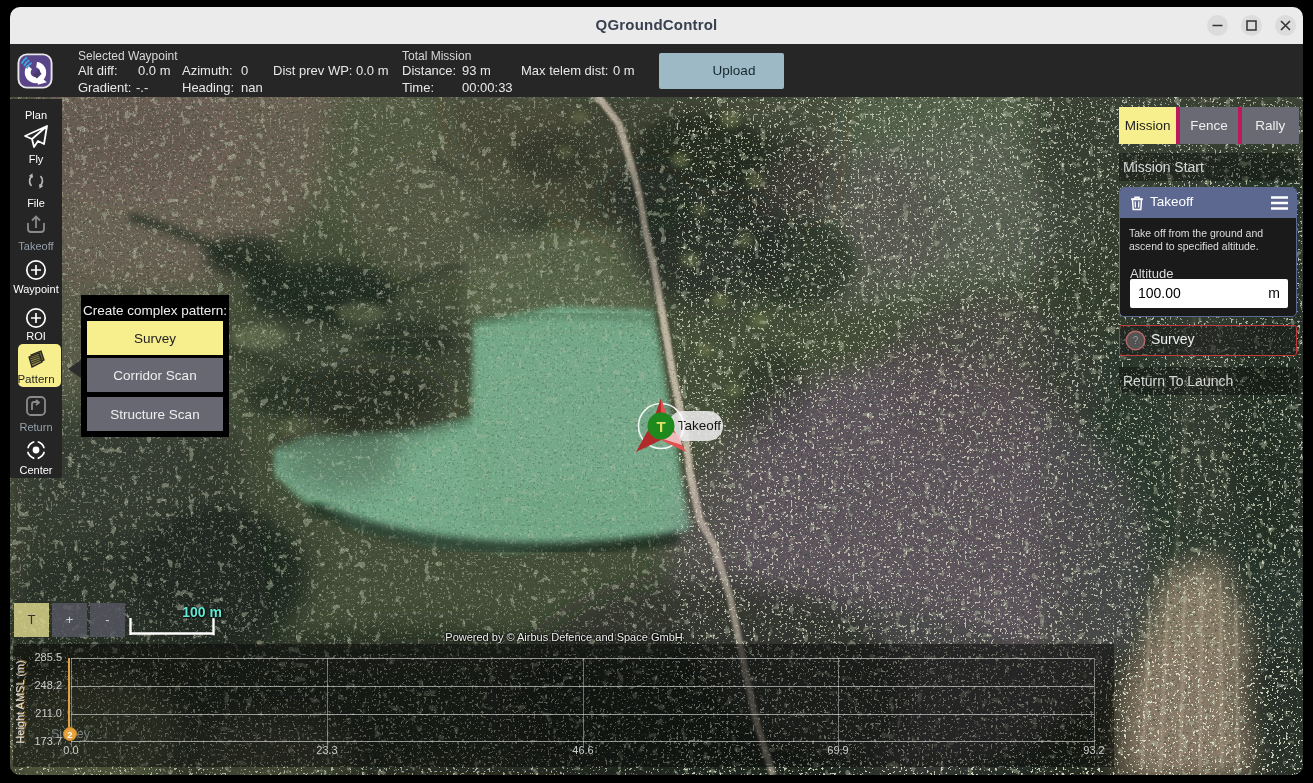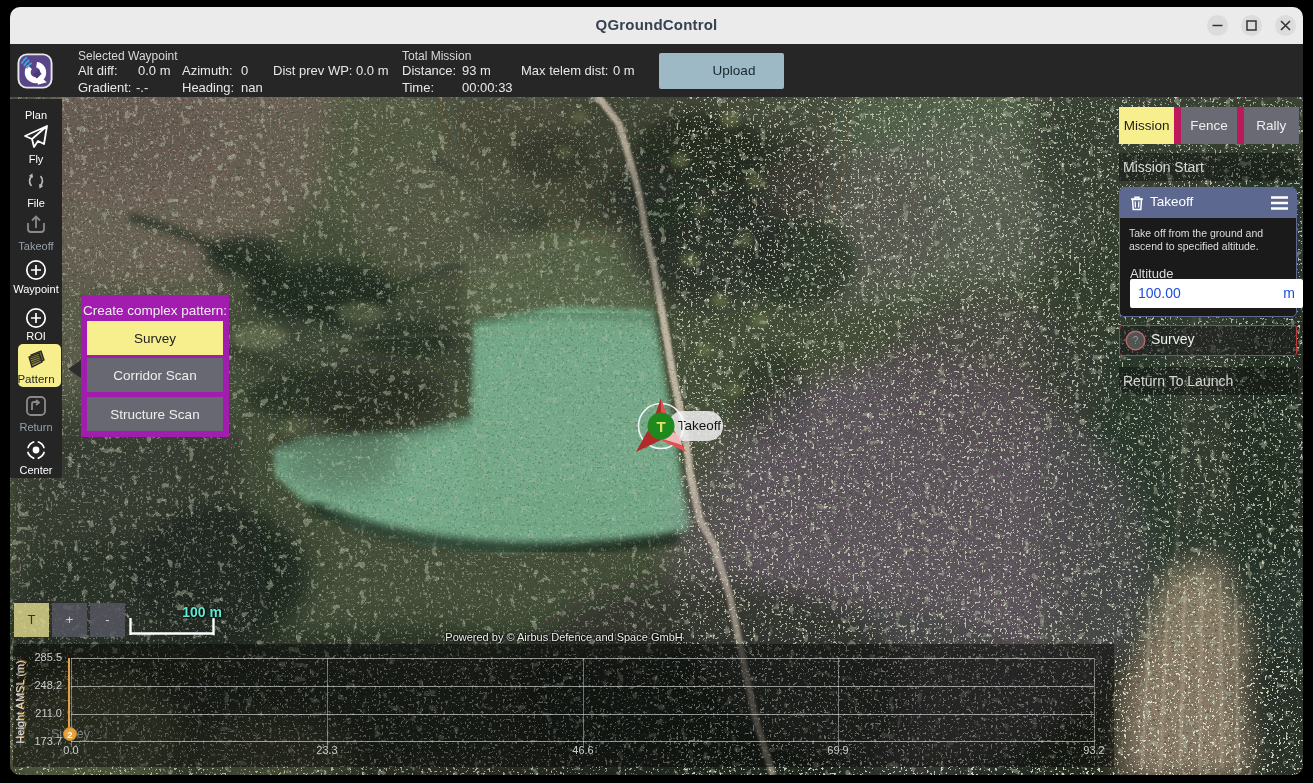--- a/index.html
+++ b/index.html
@@ -24,40 +24,40 @@
   
   #maparea { position:absolute; left:0; top:90px; width:1293px; height:678px; }
   #mapsvg { position:absolute; left:0; top:0; }
   
   #sidebar { position:absolute; left:0; top:2px; width:52px; height:379px; background:#252525;
     border-radius:0 0 3px 0; color:#fff; }
   .sb-label { width:100%; text-align:center; font-size:11px; color:#fff; position:absolute; }
   .sb-label.dim { color:#95a0ab; }
   .sb-icon { position:absolute; left:50%; transform:translateX(-50%); }
   
-  #popup { position:absolute; left:71px; top:198px; width:148px; height:142px; background:#a21caf; }
+  #popup { position:absolute; left:71px; top:198px; width:148px; height:142px; background:#000000; }
   #popup .tail { position:absolute; left:-13px; top:65px; width:0; height:0;
     border-top:9px solid transparent; border-bottom:9px solid transparent; border-right:13px solid #2d2d2d; }
   #popup .ptitle { position:absolute; left:0; width:100%; text-align:center; top:8px; font-size:13.5px; color:#eee; }
   .pbtn { position:absolute; left:6px; width:136px; height:34px; text-align:center;
     font-size:13.5px; }
   .pbtn span { position:absolute; width:100%; left:0; top:50%; transform:translateY(-50%); }
   
   #tabs { position:absolute; left:1109px; top:10px; width:180px; height:37px; display:flex; }
   .tab { flex:1; text-align:center; line-height:37px; font-size:13.5px; background:#6a6a74;
-    color:#eee; border-right:7px solid #be185d; }
+    color:#eee; border-right:4px solid #be185d; }
   .rowband { position:absolute; left:1109px; width:179px; background:rgba(0,0,0,0.35);
     color:#d8d8d8; font-size:14px; line-height:29px; padding-left:4px; }
   #card { position:absolute; left:1109px; top:90px; width:178px; height:130px;
     border-radius:5px; background:#1a1a1a; border:1px solid #5d6890; }
   #cardhead { position:absolute; left:0; top:0; width:100%; height:30px; background:#5d6890;
     border-radius:4px 4px 0 0; color:#fff; font-size:13.5px; }
   #cardbody { position:absolute; left:9px; top:39px; width:166px; color:#ddd; font-size:10.5px; line-height:13px; }
-  #altinput { position:absolute; left:10px; top:91px; width:173px; height:29px; background:#fff;
-    border-radius:2px; color:#1d4ed8; font-size:14px; line-height:29px; }
+  #altinput { position:absolute; left:10px; top:91px; width:158px; height:29px; background:#fff;
+    border-radius:2px; color:#000000; font-size:14px; line-height:29px; }
   #survey { position:absolute; left:1109px; top:228px; width:178px; height:31px;
     border:1.5px solid #c23b3b; border-radius:3px; background:rgba(25,25,25,0.55);
     color:#eee; font-size:14px; }
   
   .zbtn { position:absolute; width:35px; height:34px; text-align:center; line-height:34px;
     font-size:13px; }
   
   #chart { position:absolute; left:3px; top:547px; width:1101px; height:123px;
     background:rgba(5,5,5,0.5); color:#ccc; }
   .ylab { position:absolute; right:1052px; width:50px; text-align:right; font-size:11px; }

